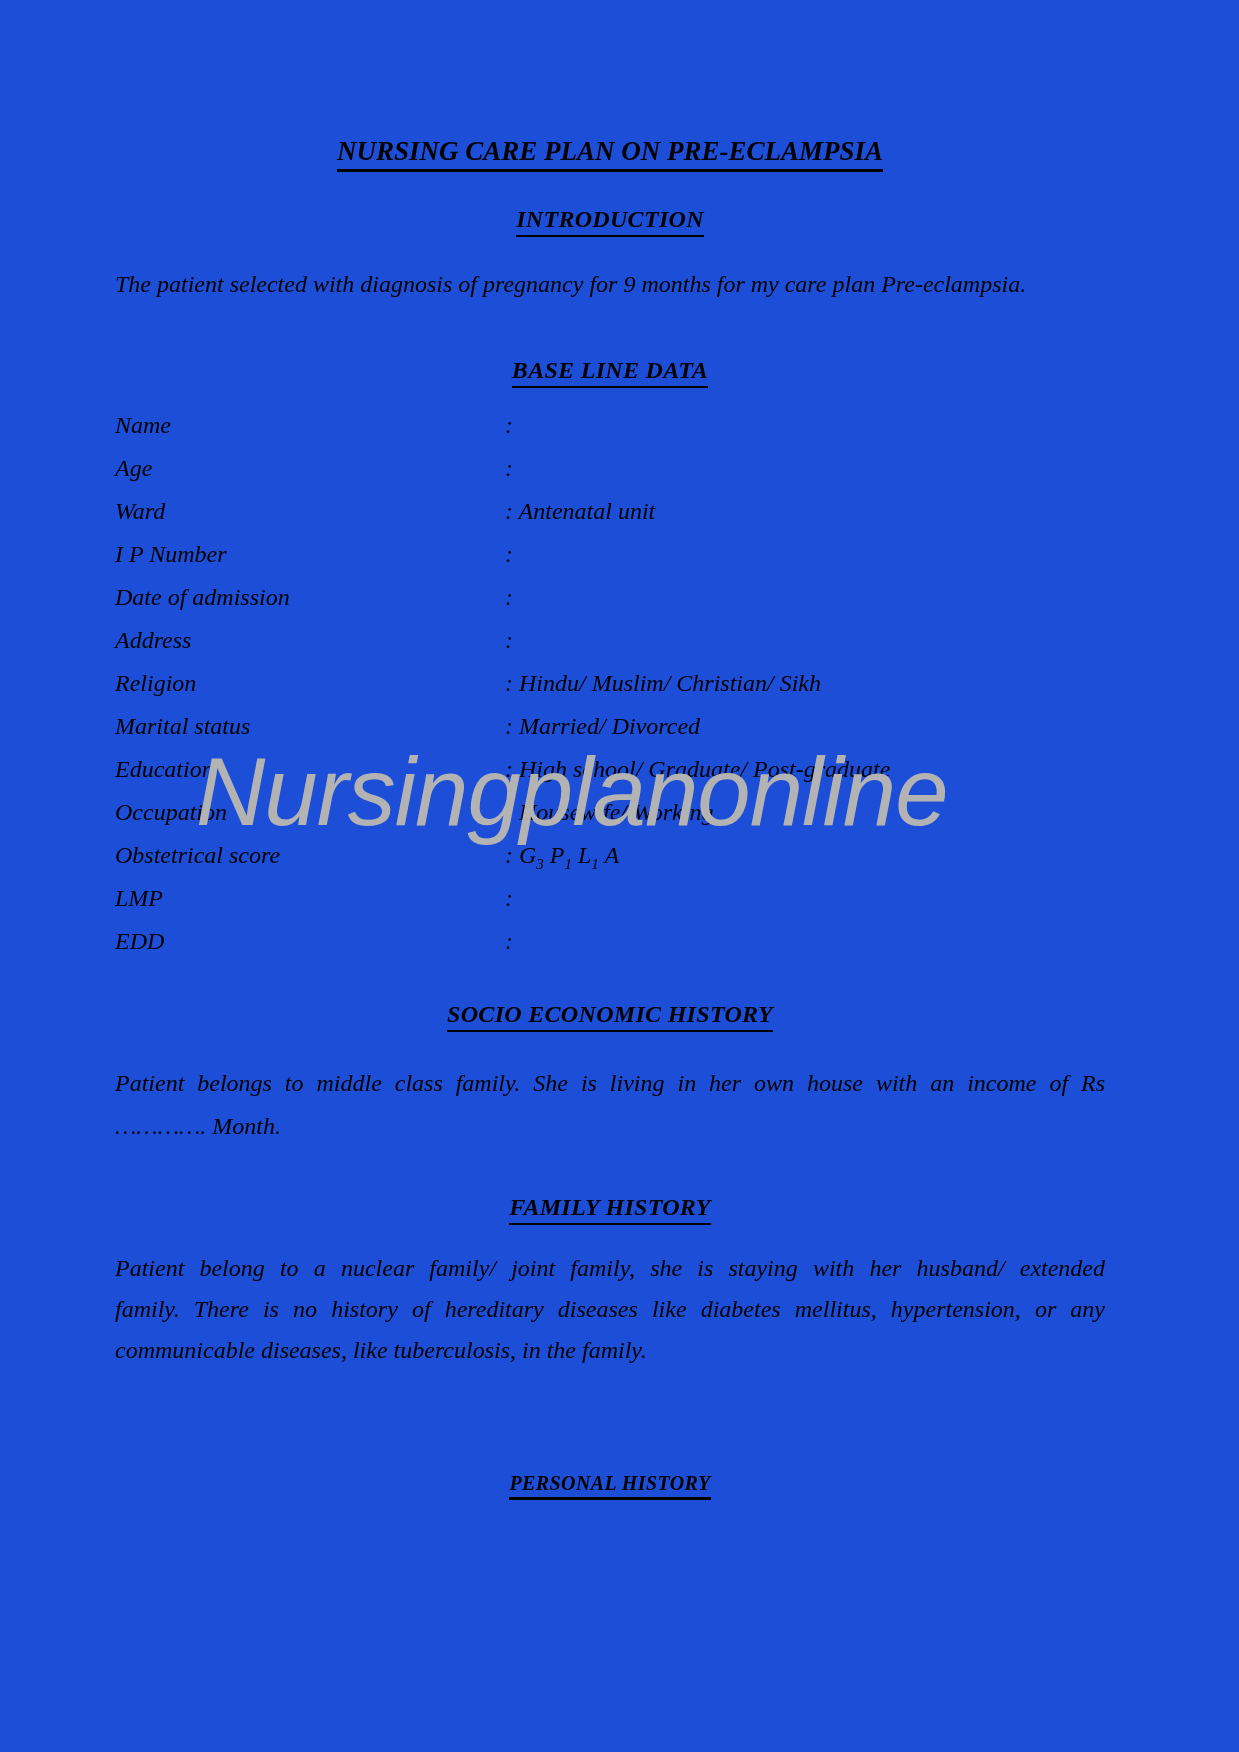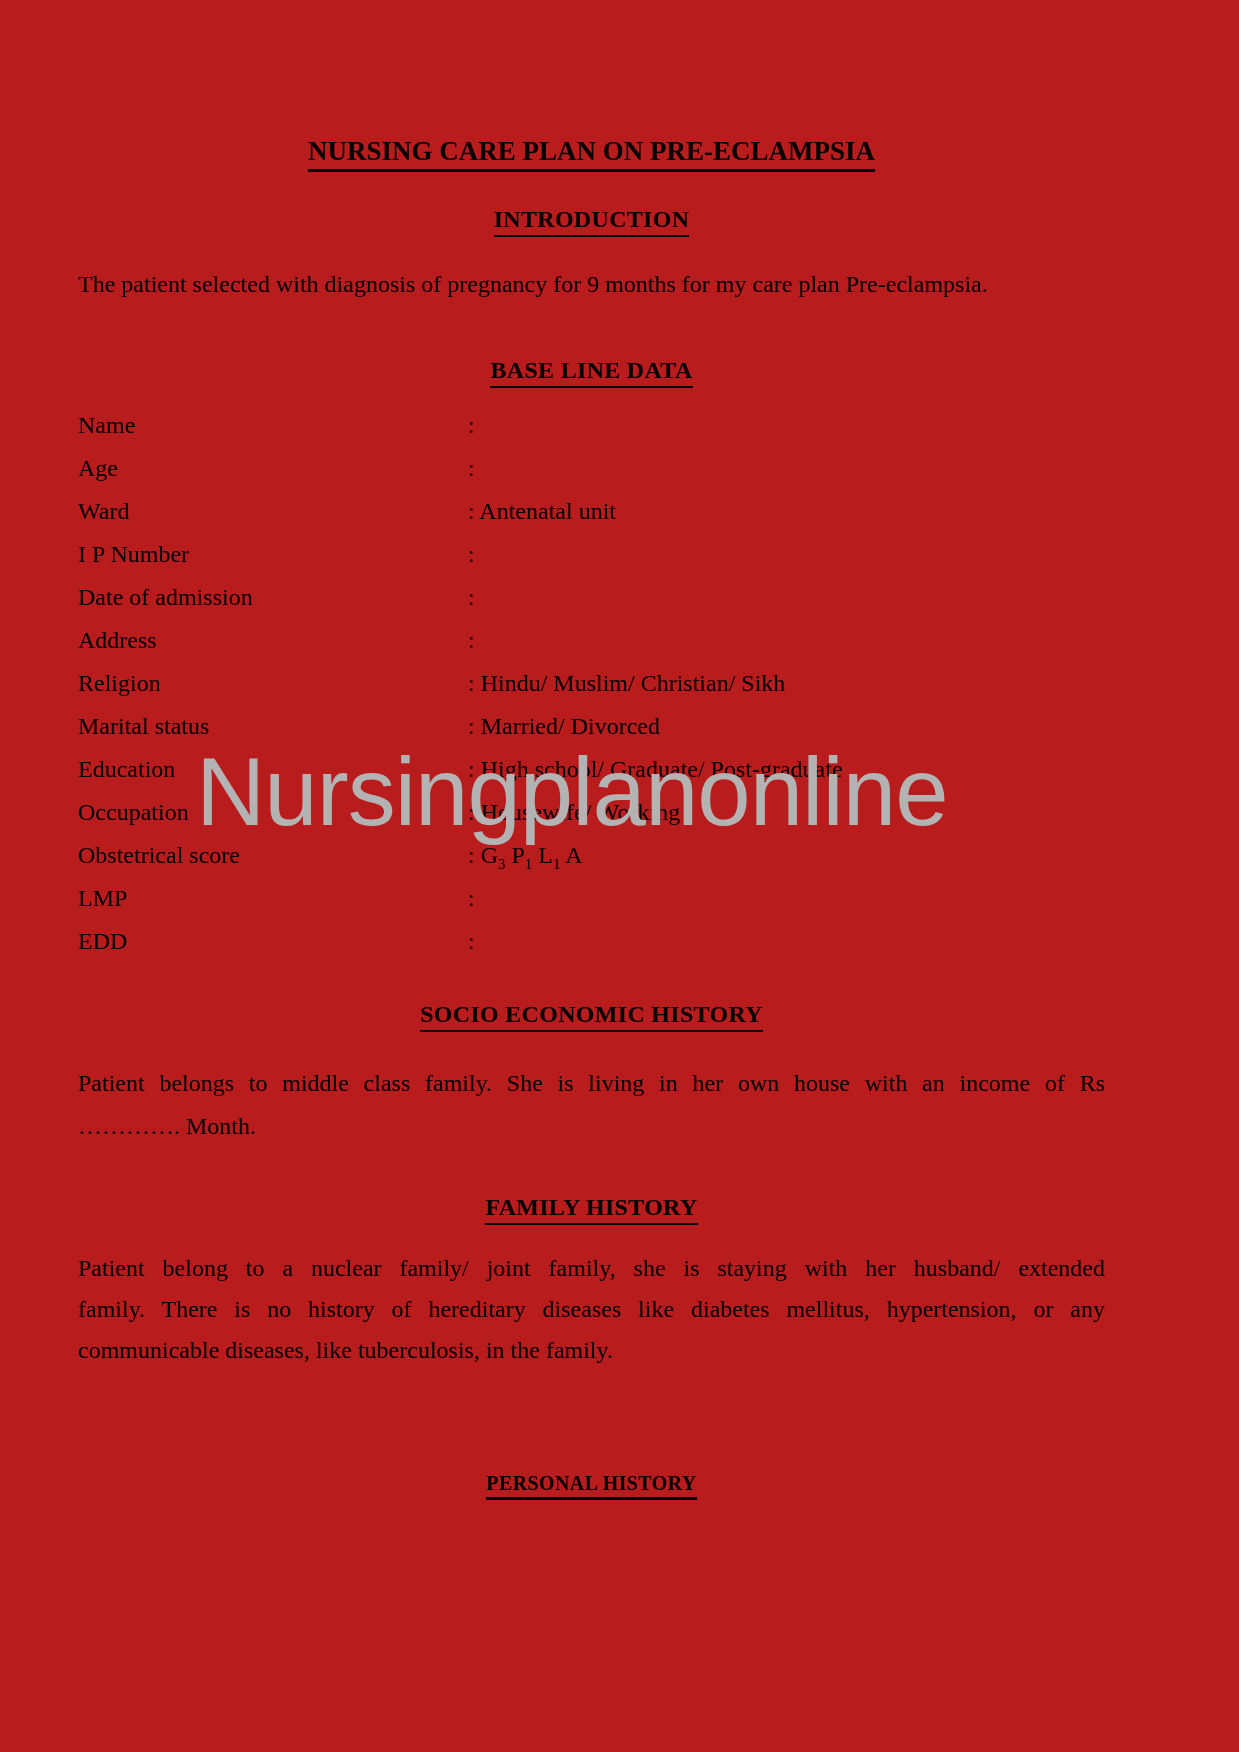--- a/index.html
+++ b/index.html
@@ -1,26 +1,27 @@
 <!DOCTYPE html>
 <html><head>
 <meta charset="utf-8">
 <style>
   html, body { margin: 0; padding: 0; background: #ffffff; }
   .page {
     position: relative;
     width: 1239px;
     height: 1752px;
     box-sizing: border-box;
-    background: #b91c1c;
-    padding: 136px 134px 0 78px;
+    background: #1d4ed8;
+    padding: 136px 134px 0 115px;
     font-family: "Liberation Serif", "DejaVu Serif", serif;
     font-size: 24px;
     color: #000000;
     overflow: hidden;
+    font-style: italic;
   }
   .title-row { text-align: center; }
   .title-text {
     display: inline-block;
     font-size: 27px;
     font-weight: bold;
     border-bottom: 3px solid #000;
     padding-bottom: 2px;
   }
   .h-row { margin-top: 34px; text-align: center; }

